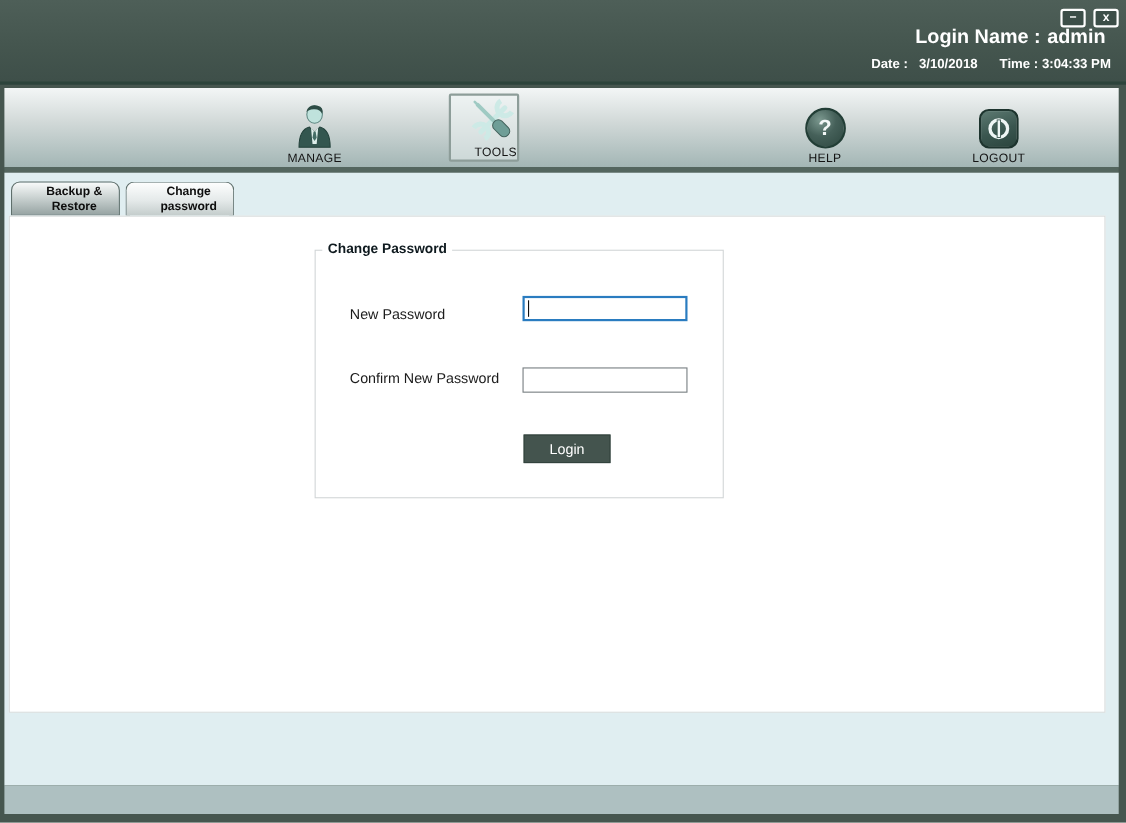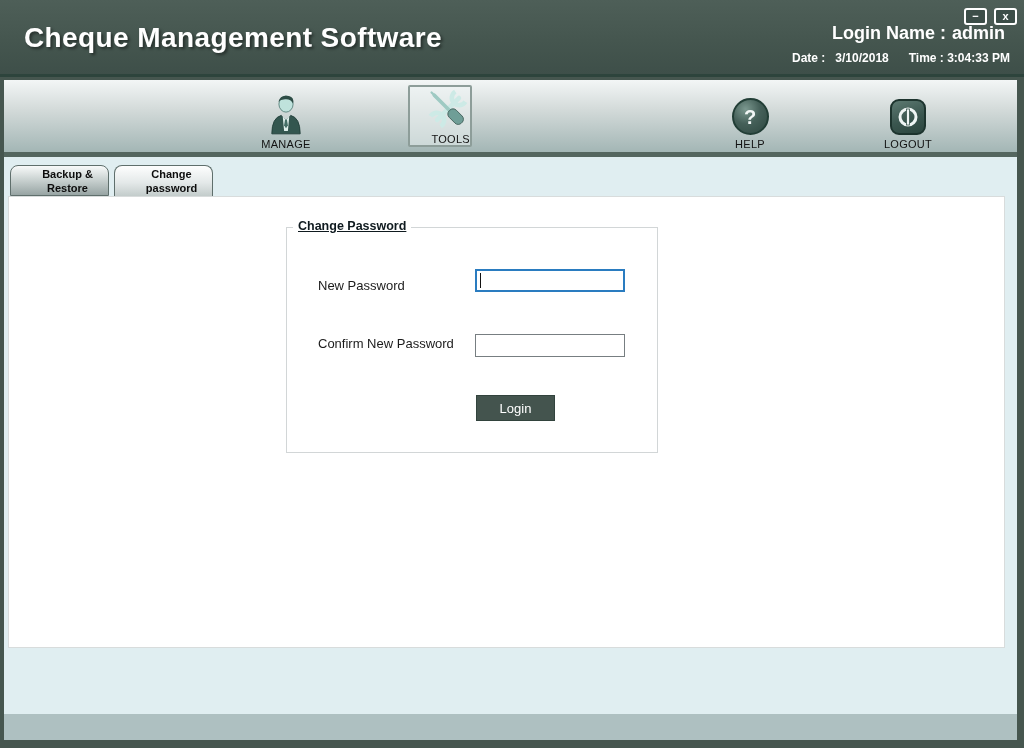--- a/index.html
+++ b/index.html
@@ -57,42 +57,41 @@
   .tab.active { left:114px; top:165px; height:31px; border-bottom:none; z-index:3;
     background:linear-gradient(180deg,#fdfefe 0%, #e4e9e9 55%, #c3cccb 100%); }
 
   
   .panel { position:absolute; left:8px; top:196px; width:997px; height:452px;
     background:#ffffff; border:1px solid #d8dcdc; }
 
   
   .groupbox { position:absolute; left:277px; top:30px; width:372px; height:226px; border:1px solid #d2d6d7; }
   .groupbox .legend { position:absolute; top:-9px; left:6px; background:#ffffff; padding:0 5px;
-    font-size:12.5px; font-weight:bold; color:#0f1a1f; white-space:nowrap;text-decoration:underline; }
+    font-size:12.5px; font-weight:bold; color:#0f1a1f; white-space:nowrap; }
   .fld-label { position:absolute; font-size:13px; color:#1b1b1b; white-space:nowrap; }
   .lbl-new { left:31px; top:50px; }
   .lbl-confirm { left:31px; top:108px; }
   .txt { position:absolute; left:188px; width:150px; height:23px; background:#ffffff;
     font-family:"Liberation Sans", sans-serif; font-size:13px; padding:2px 4px; outline:none; }
   .txt.focused { top:41px; border:2px solid #2a7cc0; }
   .txt.plain   { top:106px; border:1px solid #777e81; }
   .caret { position:absolute; left:193px; top:45px; width:1px; height:15px; background:#111111; z-index:2;
     animation:blink 1s steps(1) infinite; }
   @keyframes blink { 50% { opacity:0; } }
   .update-btn { position:absolute; left:189px; top:167px; width:79px; height:26px;
     background:#44544e; color:#ffffff; font-family:"Liberation Sans", sans-serif; font-size:13px;
     border:1px solid #32433d; cursor:pointer; }
 </style>
 </head>
 <body>
 
 <div class="app">
 
   <div class="titlebar">
-    <div class="app-title">Cheque Management Software</div>
     <div class="win-btn min">−</div>
     <div class="win-btn close">x</div>
     <div class="login-row">
       <span>Login Name  :</span><span class="val">admin</span>
     </div>
     <div class="date-row">
       <span>Date :</span><span class="dval">3/10/2018</span><span class="time">Time : 3:04:33 PM</span>
     </div>
   </div>
 

